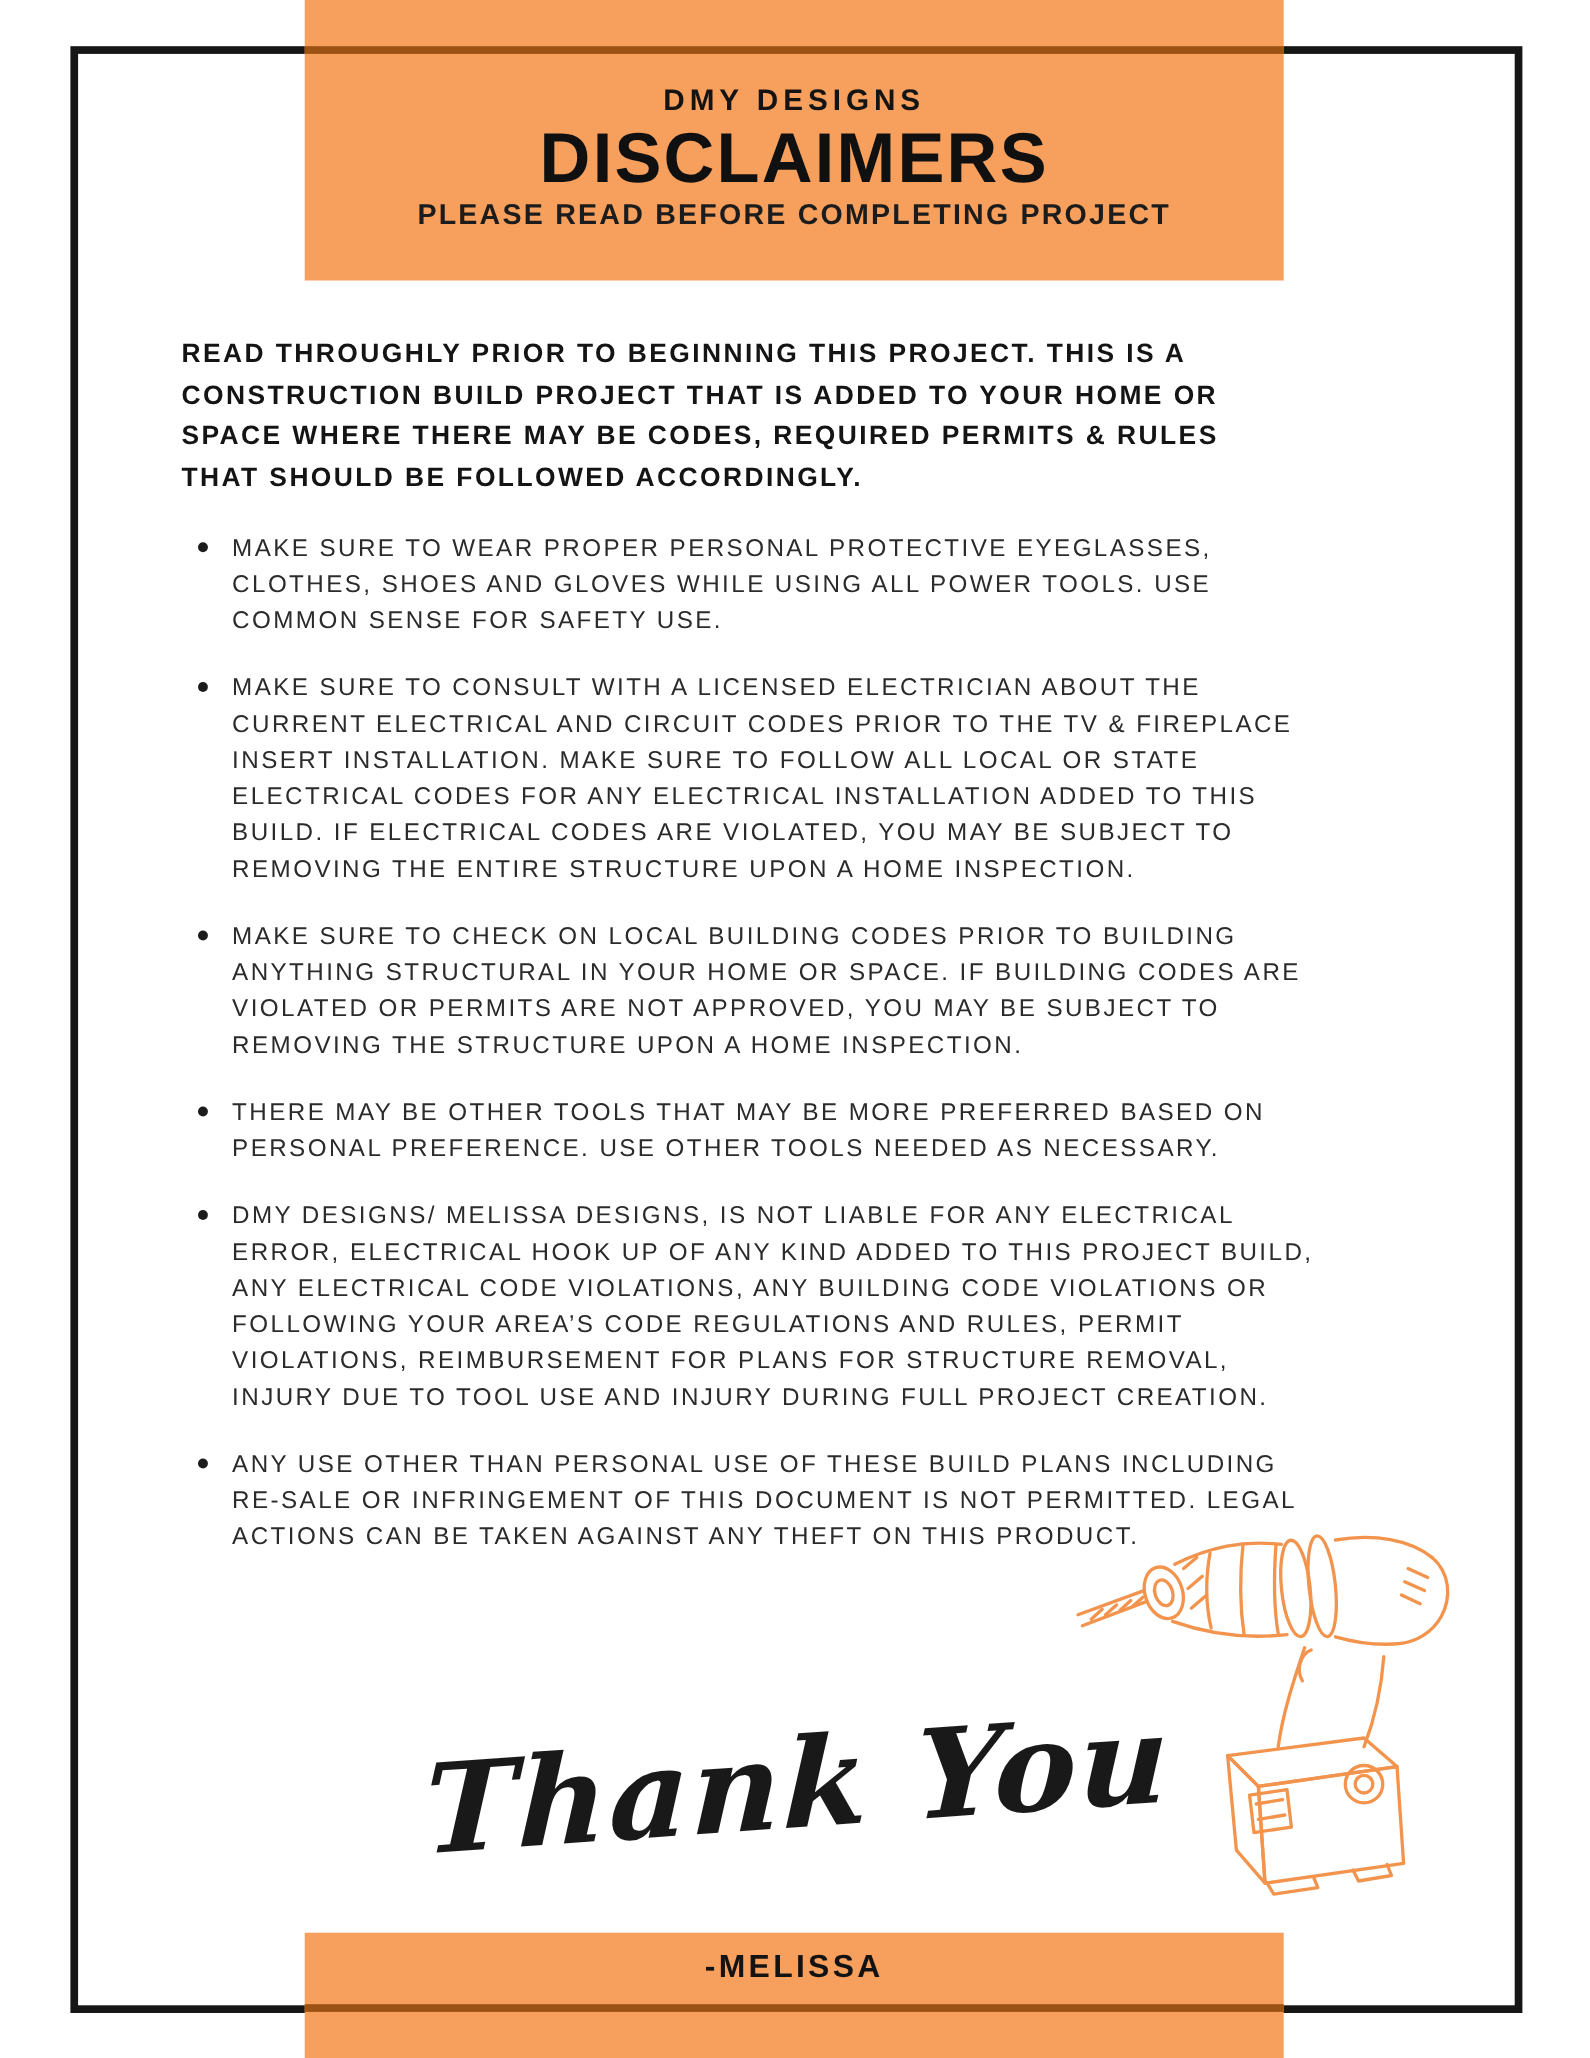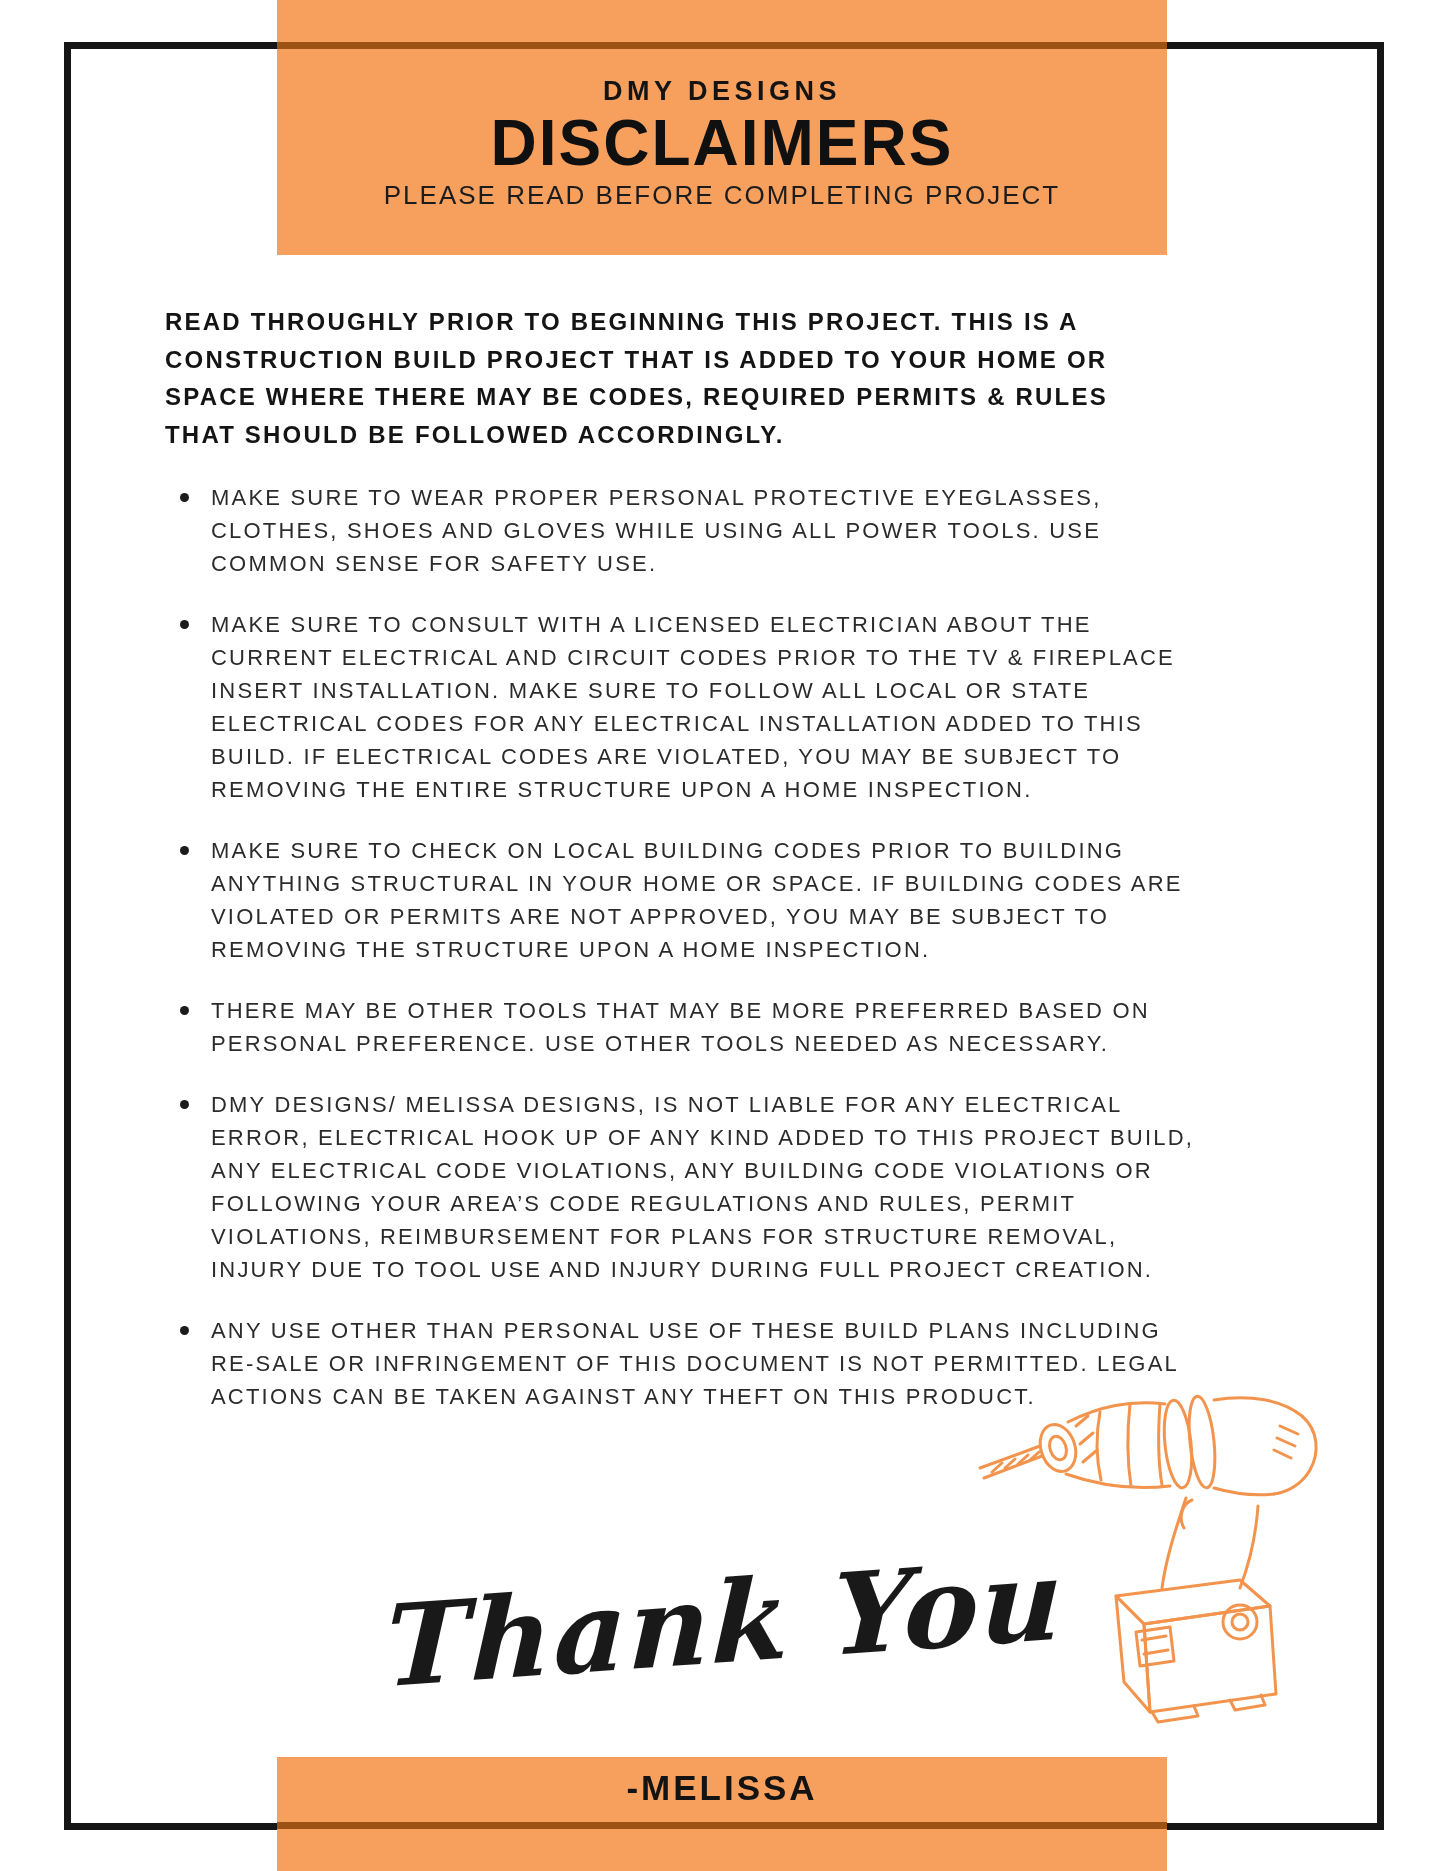--- a/index.html
+++ b/index.html
@@ -52,26 +52,26 @@
   }
   .title{
     margin:4px 0 0 0;
     font-size:64px;line-height:66px;
     font-weight:700;letter-spacing:2px;
     color:#101010;
   }
   .subtitle{
     margin-top:4px;
     font-size:26px;line-height:30px;
-    font-weight:400;letter-spacing:2px;
+    font-weight:700;letter-spacing:2px;
     color:#1c1c1c;
   }
   .signature{
     margin:0;padding-top:14px;
-    font-size:35px;line-height:34px;
+    font-size:29px;line-height:34px;
     font-weight:800;letter-spacing:3px;
     color:#131313;
   }
   
   .intro{
     position:absolute;
     left:165px;top:303px;
     margin:0;
     width:1120px;
     font-size:24px;line-height:37.5px;

